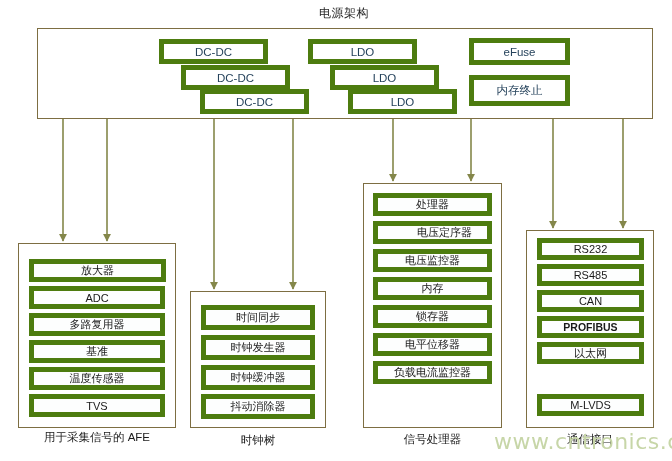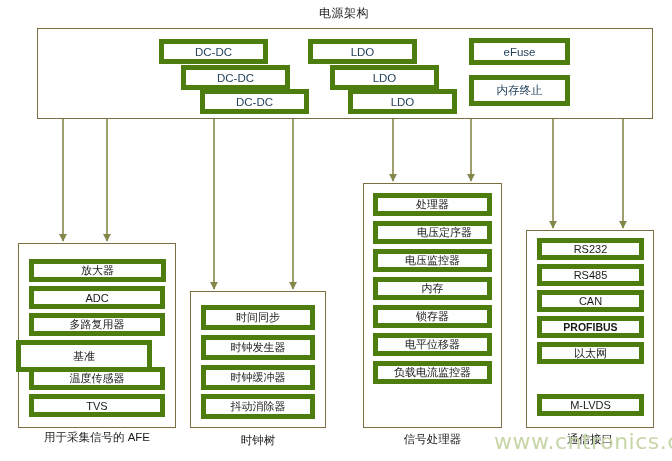--- a/index.html
+++ b/index.html
@@ -122,21 +122,21 @@
 
       <line x1="545" y1="119" x2="545" y2="228"></line>
       <line x1="615" y1="119" x2="615" y2="228"></line>
     </g>
   </svg>
 
   <div class="group-box" style="left:10px; top:243px; width:158px; height:185px;"></div>
   <div class="block" style="left:21px; top:259px; width:137px; height:23px;">放大器</div>
   <div class="block" style="left:21px; top:286px; width:136px; height:23px;">ADC</div>
   <div class="block" style="left:21px; top:313px; width:136px; height:23px;">多路复用器</div>
-  <div class="block" style="left:8px; top:340px; width:136px; height:32px;">基准</div>
+  <div class="block" style="left:21px; top:340px; width:136px; height:23px;">基准</div>
   <div class="block" style="left:21px; top:367px; width:136px; height:23px;">温度传感器</div>
   <div class="block" style="left:21px; top:394px; width:136px; height:23px;">TVS</div>
   <div class="group-caption" style="left:0px; top:430px; width:178px;">用于采集信号的 AFE</div>
 
   <div class="group-box" style="left:182px; top:291px; width:136px; height:137px;"></div>
   <div class="block" style="left:193px; top:305px; width:114px; height:25px;">时间同步</div>
   <div class="block" style="left:193px; top:335px; width:114px; height:25px;">时钟发生器</div>
   <div class="block" style="left:193px; top:365px; width:114px; height:25px;">时钟缓冲器</div>
   <div class="block" style="left:193px; top:394px; width:114px; height:25px;">抖动消除器</div>
   <div class="group-caption" style="left:182px; top:433px; width:136px;">时钟树</div>

